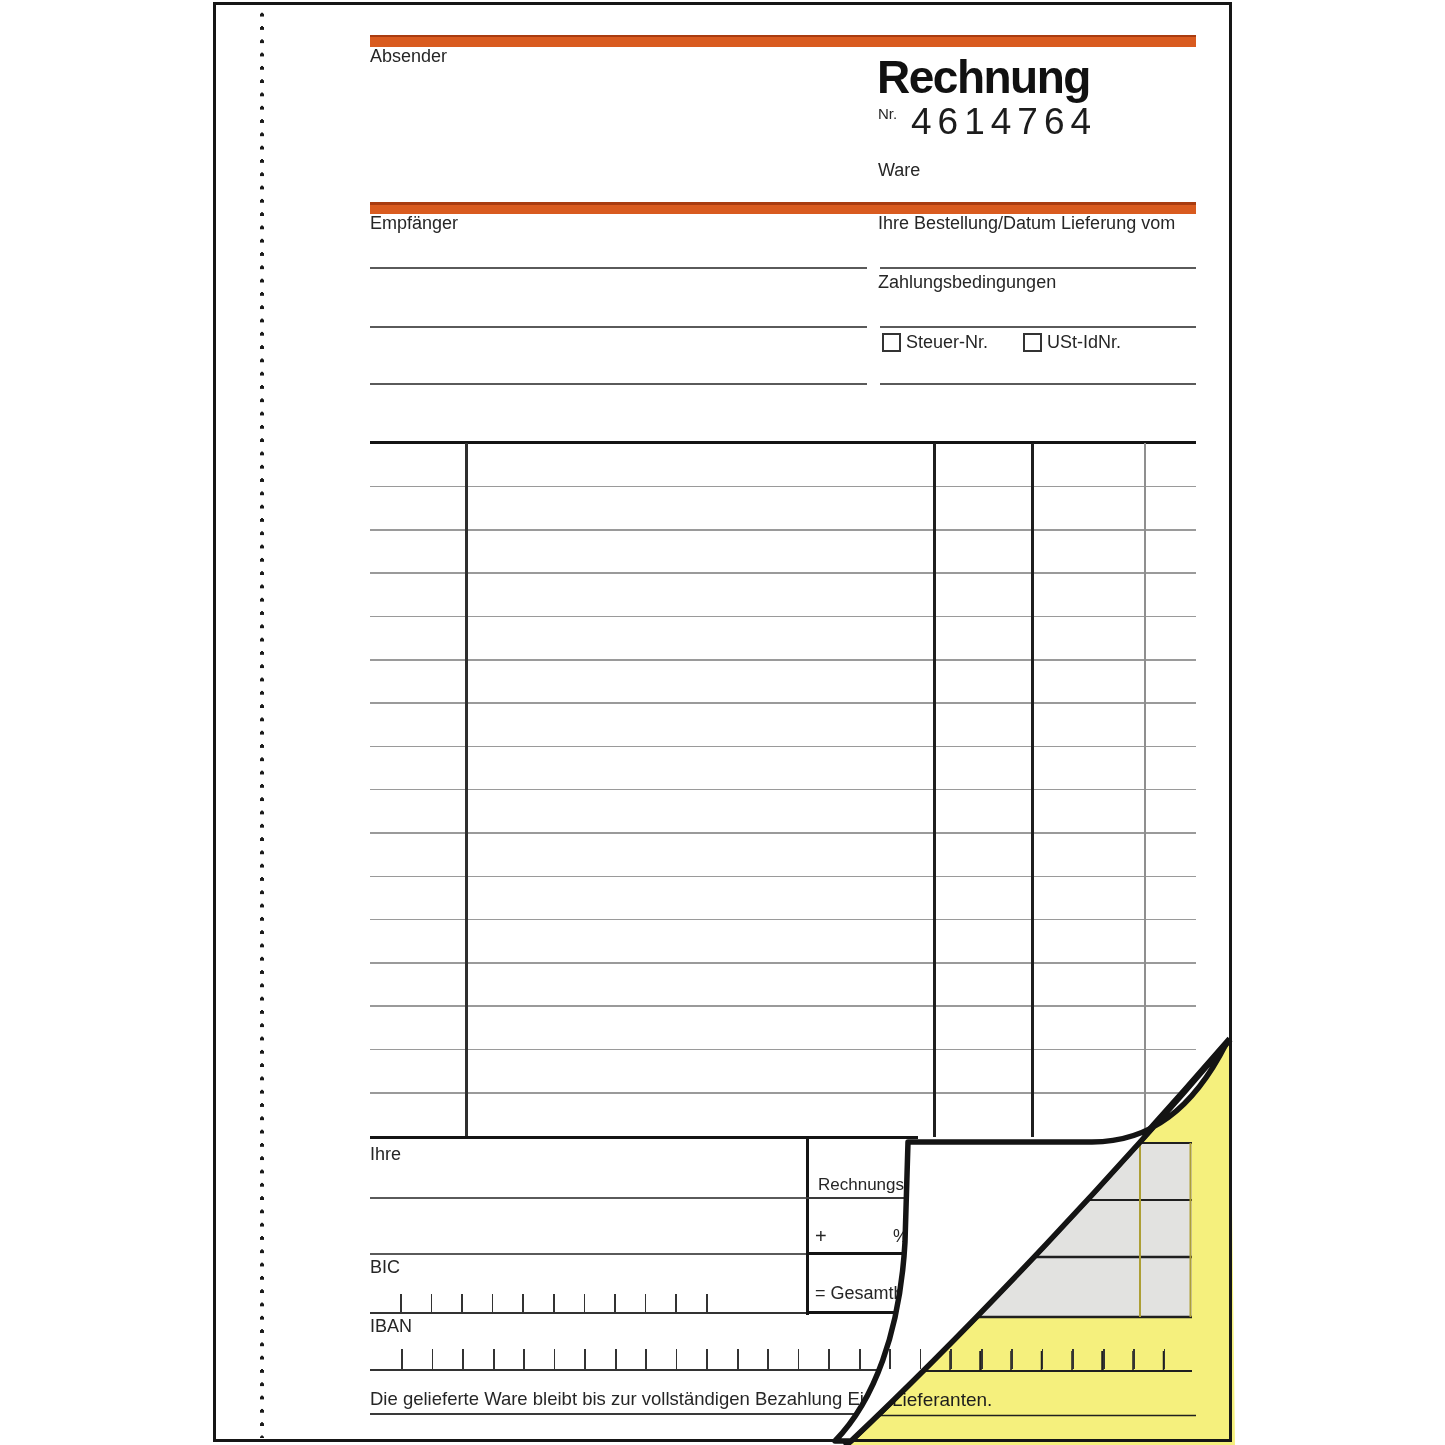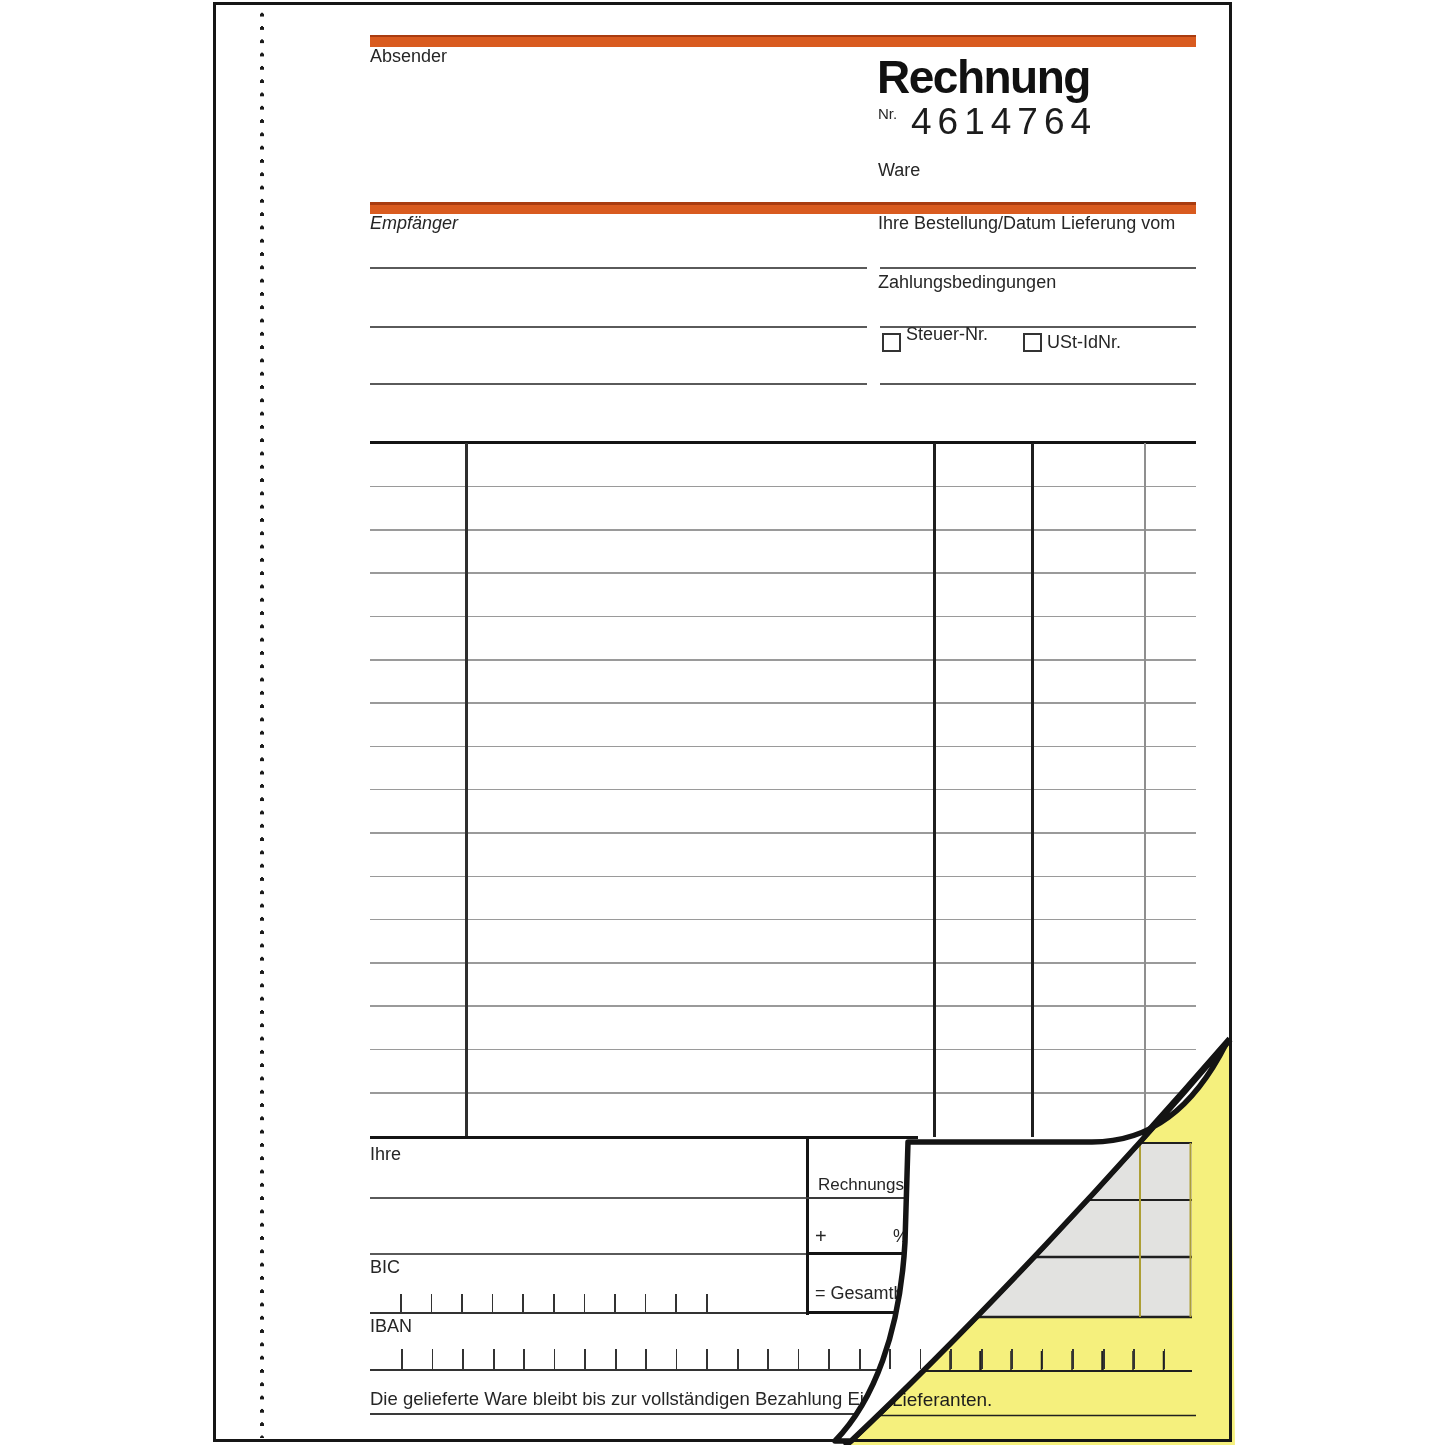--- a/index.html
+++ b/index.html
@@ -38,33 +38,33 @@
 
   <div class="accent-bar" style="left:370px;top:35px;"></div>
   <div class="label" style="left:370px;top:47px;">Absender</div>
 
   <div class="title" style="left:877px;top:50px;">Rechnung</div>
   <div class="label small" style="left:878px;top:106px;">Nr.</div>
   <div class="nr-value" style="left:911px;top:101px;">4614764</div>
   <div class="label" style="left:878px;top:161px;">Ware</div>
 
   <div class="accent-bar" style="left:370px;top:202px;"></div>
-  <div class="label" style="left:370px;top:214px;font-style:italic;">Empfänger</div>
+  <div class="label" style="left:370px;top:214px;">Empfänger</div>
   <div class="label" style="left:878px;top:214px;">Ihre Bestellung/Datum Lieferung vom</div>
 
   <div class="hline" style="left:370px;top:267px;width:497px;"></div>
   <div class="hline" style="left:370px;top:326px;width:497px;"></div>
   <div class="hline" style="left:370px;top:383px;width:497px;"></div>
 
   <div class="hline" style="left:880px;top:267px;width:316px;"></div>
   <div class="label" style="left:878px;top:273px;">Zahlungsbedingungen</div>
   <div class="hline" style="left:880px;top:326px;width:316px;"></div>
 
   <div class="checkbox" style="left:882px;top:333px;"></div>
-  <div class="label" style="left:906px;top:325px;">Steuer-Nr.</div>
+  <div class="label" style="left:906px;top:333px;">Steuer-Nr.</div>
   <div class="checkbox" style="left:1023px;top:333px;"></div>
   <div class="label" style="left:1047px;top:333px;">USt-IdNr.</div>
   <div class="hline" style="left:880px;top:383px;width:316px;"></div>
 
   <div class="hline thick" style="left:370px;top:441px;width:826px;"></div>
   <div class="gridrows"></div>
   <div class="vline" style="left:465px;top:443px;height:694px;width:2.5px;"></div>
   <div class="vline" style="left:933px;top:443px;height:694px;width:2.5px;background:#1f1f1f;"></div>
   <div class="vline" style="left:1031px;top:443px;height:694px;width:2.5px;background:#1f1f1f;"></div>
   <div class="vline" style="left:1144px;top:443px;height:694px;width:1.5px;background:#8f8f8f;"></div>

